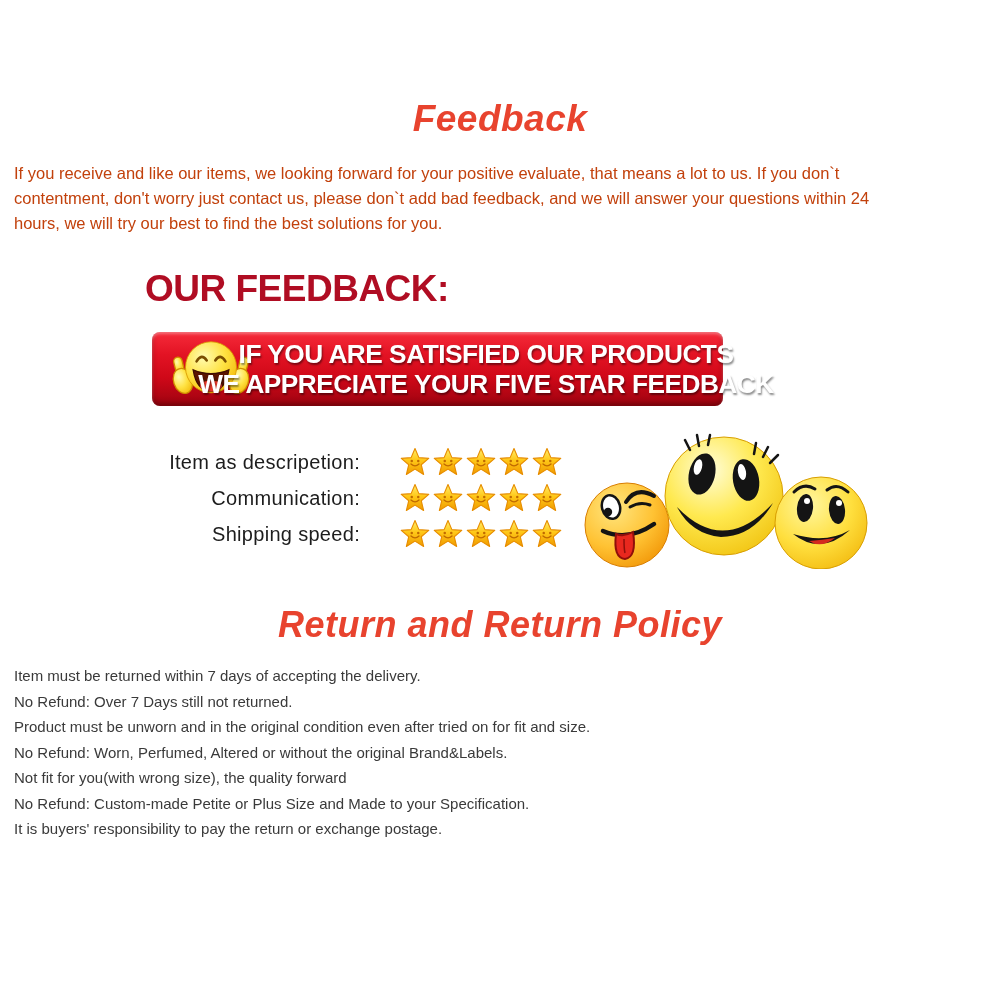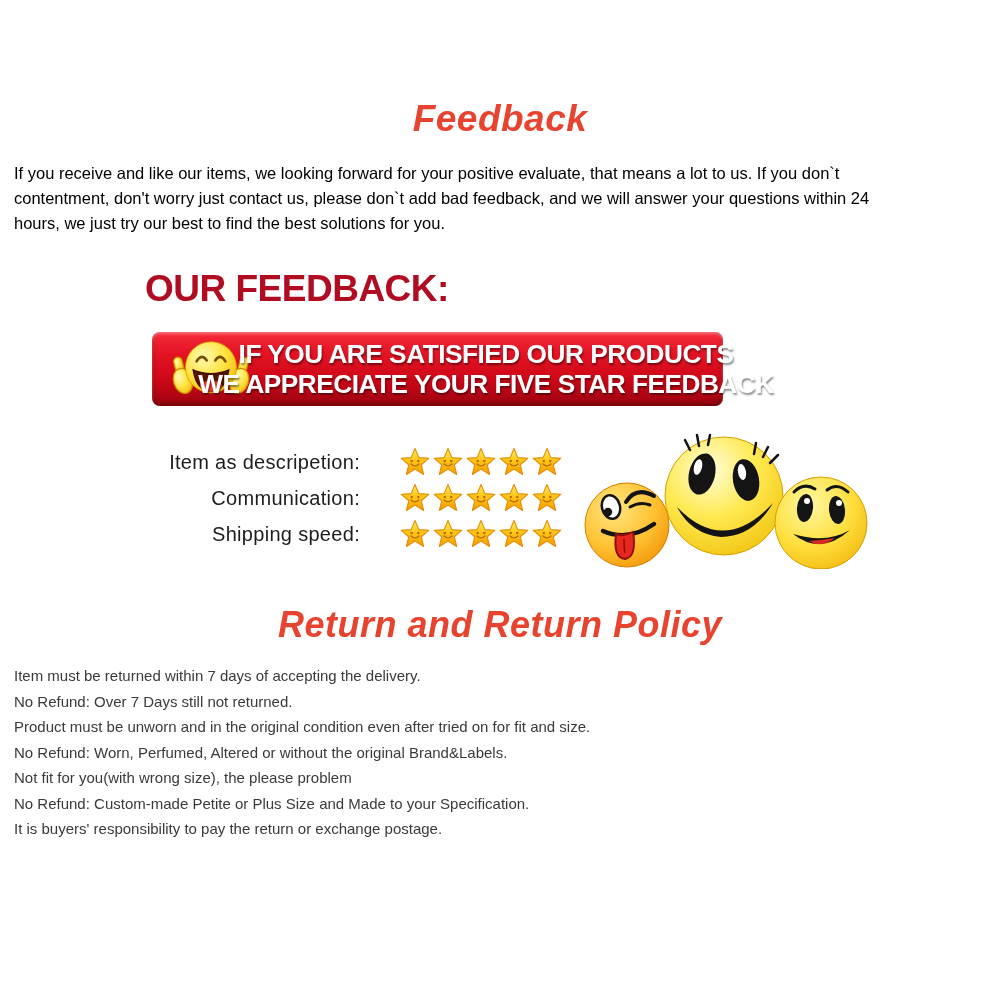--- a/index.html
+++ b/index.html
@@ -9,21 +9,21 @@
   .page { position: absolute; inset: 0; background: #fff; padding-left: 12px; }
 
   .title-feedback {
     position: absolute; top: 98px; left: 0; width: 100%;
     text-align: center; font-size: 37px; font-weight: bold; font-style: italic;
     color: #e8432e; letter-spacing: 0.5px;
   }
 
   .intro {
     position: absolute; top: 161px; left: 14px; width: 975px;
-    font-size: 16.5px; line-height: 25px; color: #000000;
+    font-size: 16.5px; line-height: 25px; color: #c2410c;
   }
 
   .service-heading {
     position: absolute; top: 268px; left: 145px;
     font-size: 37px; font-weight: 800; color: #b00d23; letter-spacing: -0.5px;
   }
 
   .banner {
     position: absolute; top: 332px; left: 152px; width: 571px; height: 74px;
     border-radius: 8px;
@@ -98,21 +98,21 @@
   </defs>
 </svg>
 
 <div class="page">
 
   <div class="title-feedback">Feedback</div>
 
   <div class="intro">
     <div>If you receive and like our items, we looking forward for your positive evaluate, that means a lot to us. If you don`t</div>
     <div>contentment, don't worry just contact us, please don`t add bad feedback, and we will answer your questions within 24</div>
-    <div>hours, we just try our best to find the best solutions for you.</div>
+    <div>hours, we will try our best to find the best solutions for you.</div>
   </div>
 
   <div class="service-heading">OUR FEEDBACK:</div>
 
   <div class="banner">
     <span class="banner-smiley">
       <svg viewBox="0 0 92 80" width="86" height="68">
         <g fill="url(#faceG)" stroke="#cf8c00" stroke-width="1.5">
           <rect x="3" y="26" width="10" height="18" rx="5" transform="rotate(-14 8 35)"></rect>
           <ellipse cx="13" cy="54" rx="11" ry="15" transform="rotate(-18 13 54)"></ellipse>
@@ -285,18 +285,18 @@
     </svg>
   </div>
 
   <div class="title-return">Return and Return Policy</div>
 
   <div class="policy">
     <div>Item must be returned within 7 days of accepting the delivery.</div>
     <div>No Refund: Over 7 Days still not returned.</div>
     <div>Product must be unworn and in the original condition even after tried on for fit and size.</div>
     <div>No Refund: Worn, Perfumed, Altered or without the original Brand&amp;Labels.</div>
-    <div>Not fit for you(with wrong size), the please problem</div>
+    <div>Not fit for you(with wrong size), the quality forward</div>
     <div>No Refund: Custom-made Petite or Plus Size and Made to your Specification.</div>
     <div>It is buyers' responsibility to pay the return or exchange postage.</div>
   </div>
 
 </div>
 
 </body></html>

